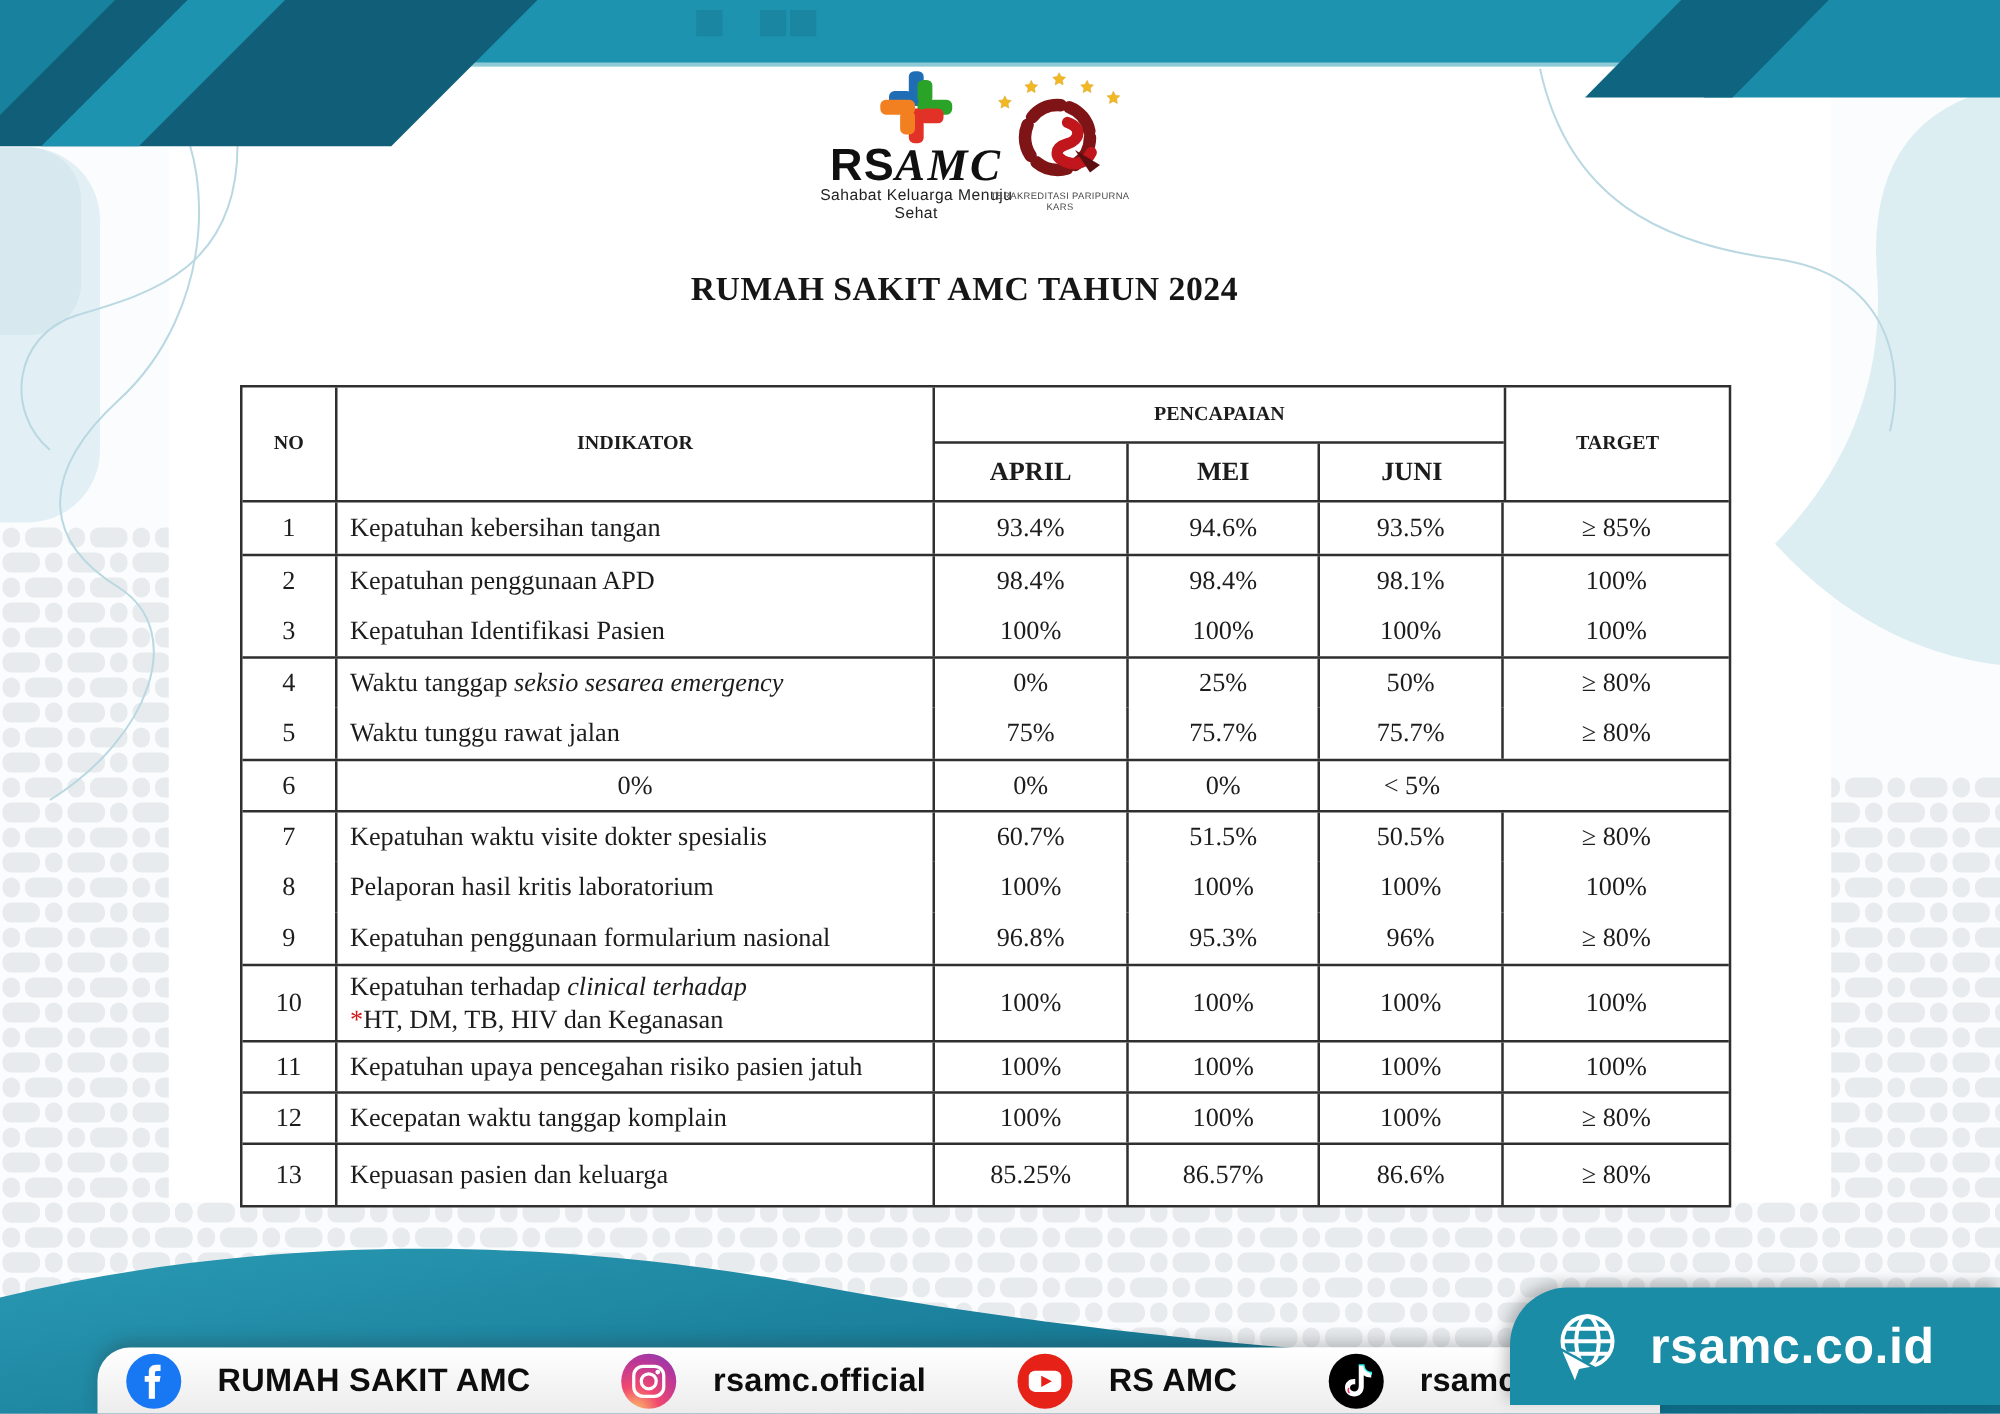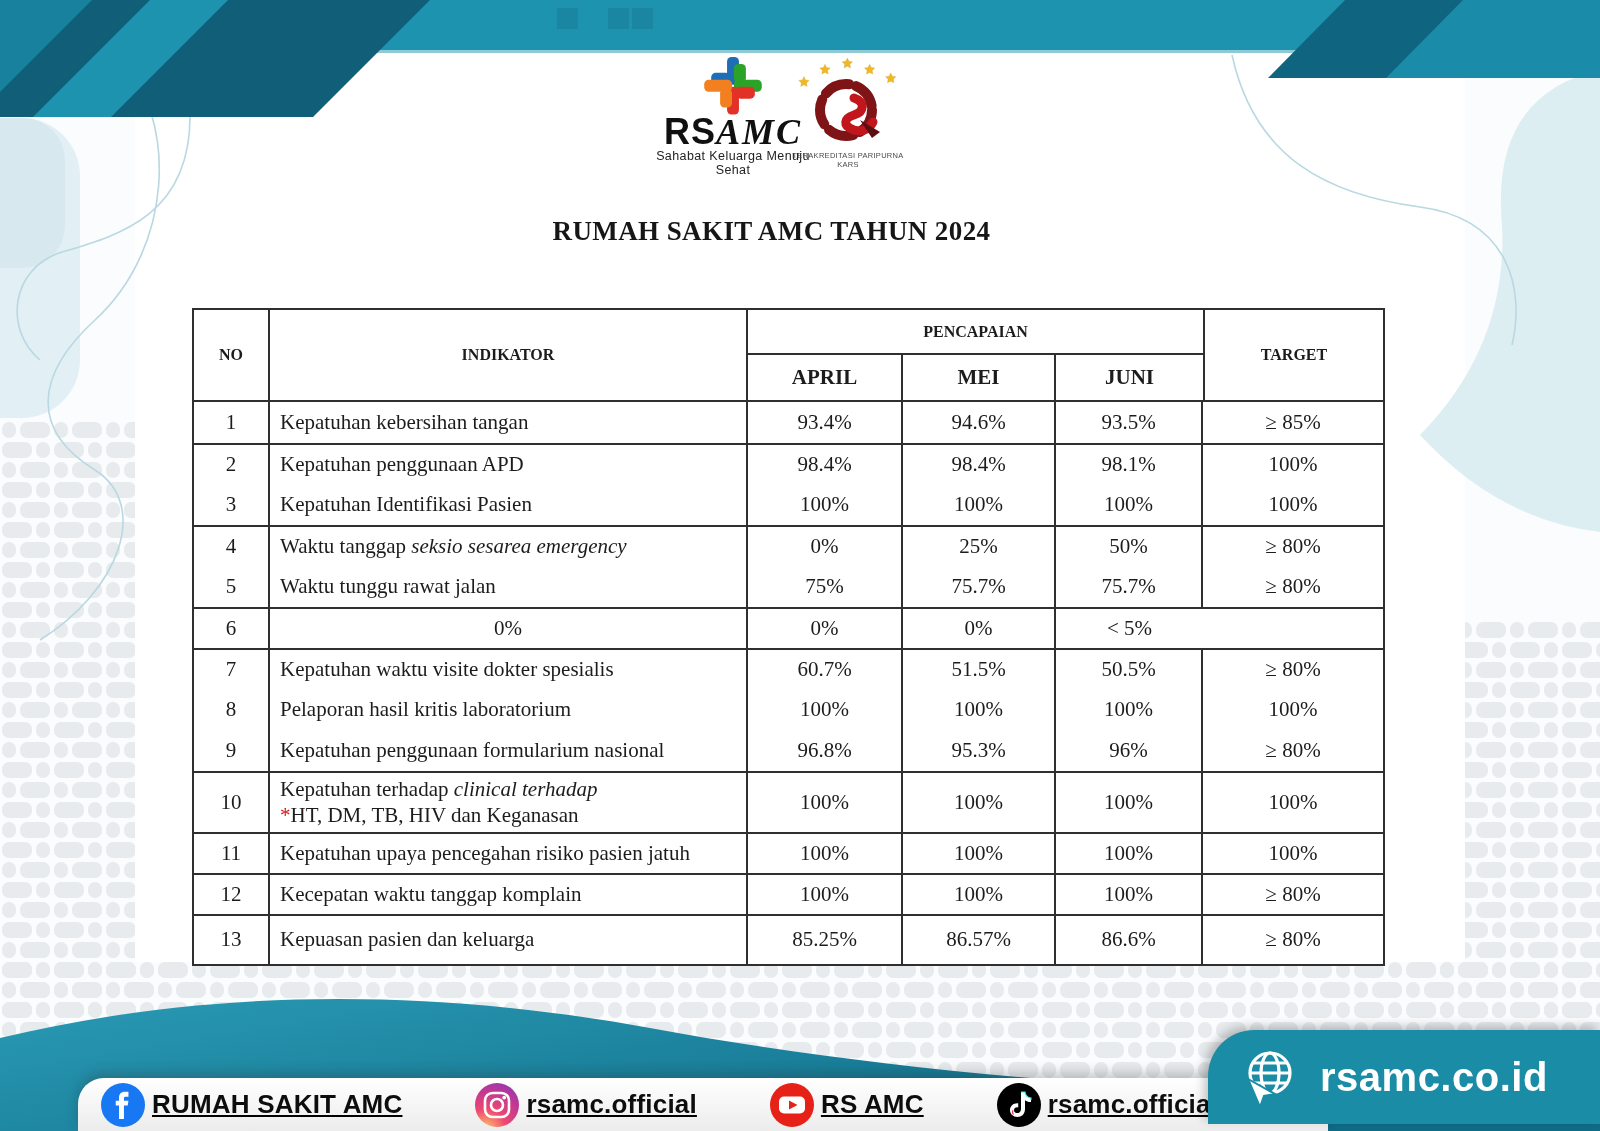--- a/index.html
+++ b/index.html
@@ -47,21 +47,21 @@
   .c.last { border-right:none; }
   .c.name { justify-content:flex-start; padding:3px 10px; }
   .nwrap { display:block; line-height:1.25; }
   .it { font-style:italic; }
   .red { color:#d01716; }
   
   .wave-svg { position:absolute; left:0; top:960px; width:1600px; height:171px; }
   .footer-band { position:absolute; left:78px; top:1078px; width:1250px; height:53px;
     background:linear-gradient(#ffffff,#ececec); border-radius:26px 26px 0 0;
     box-shadow:0 -5px 12px rgba(40,40,40,.25); display:flex; align-items:center; padding-left:22px; gap:72px; }
-  .soc-item { display:flex; align-items:center; gap:6px;text-decoration:underline; }
+  .soc-item { display:flex; align-items:center; gap:28px; }
   .soc-label { font-size:26px; font-weight:800; color:#0d0d0d; letter-spacing:.2px; white-space:nowrap; }
   .site-badge { position:absolute; left:1208px; top:1030px; width:392px; height:94px;
     background:#1b8ca6; border-radius:46px 0 0 0; box-shadow:-4px -4px 10px rgba(30,30,30,.25);
     display:flex; align-items:center; padding-left:30px; gap:18px; }
   .site-label { color:#ffffff; font-size:40px; font-weight:800; letter-spacing:.5px; }
 </style>
 </head>
 <body>
 
 <svg class="bg-svg">

